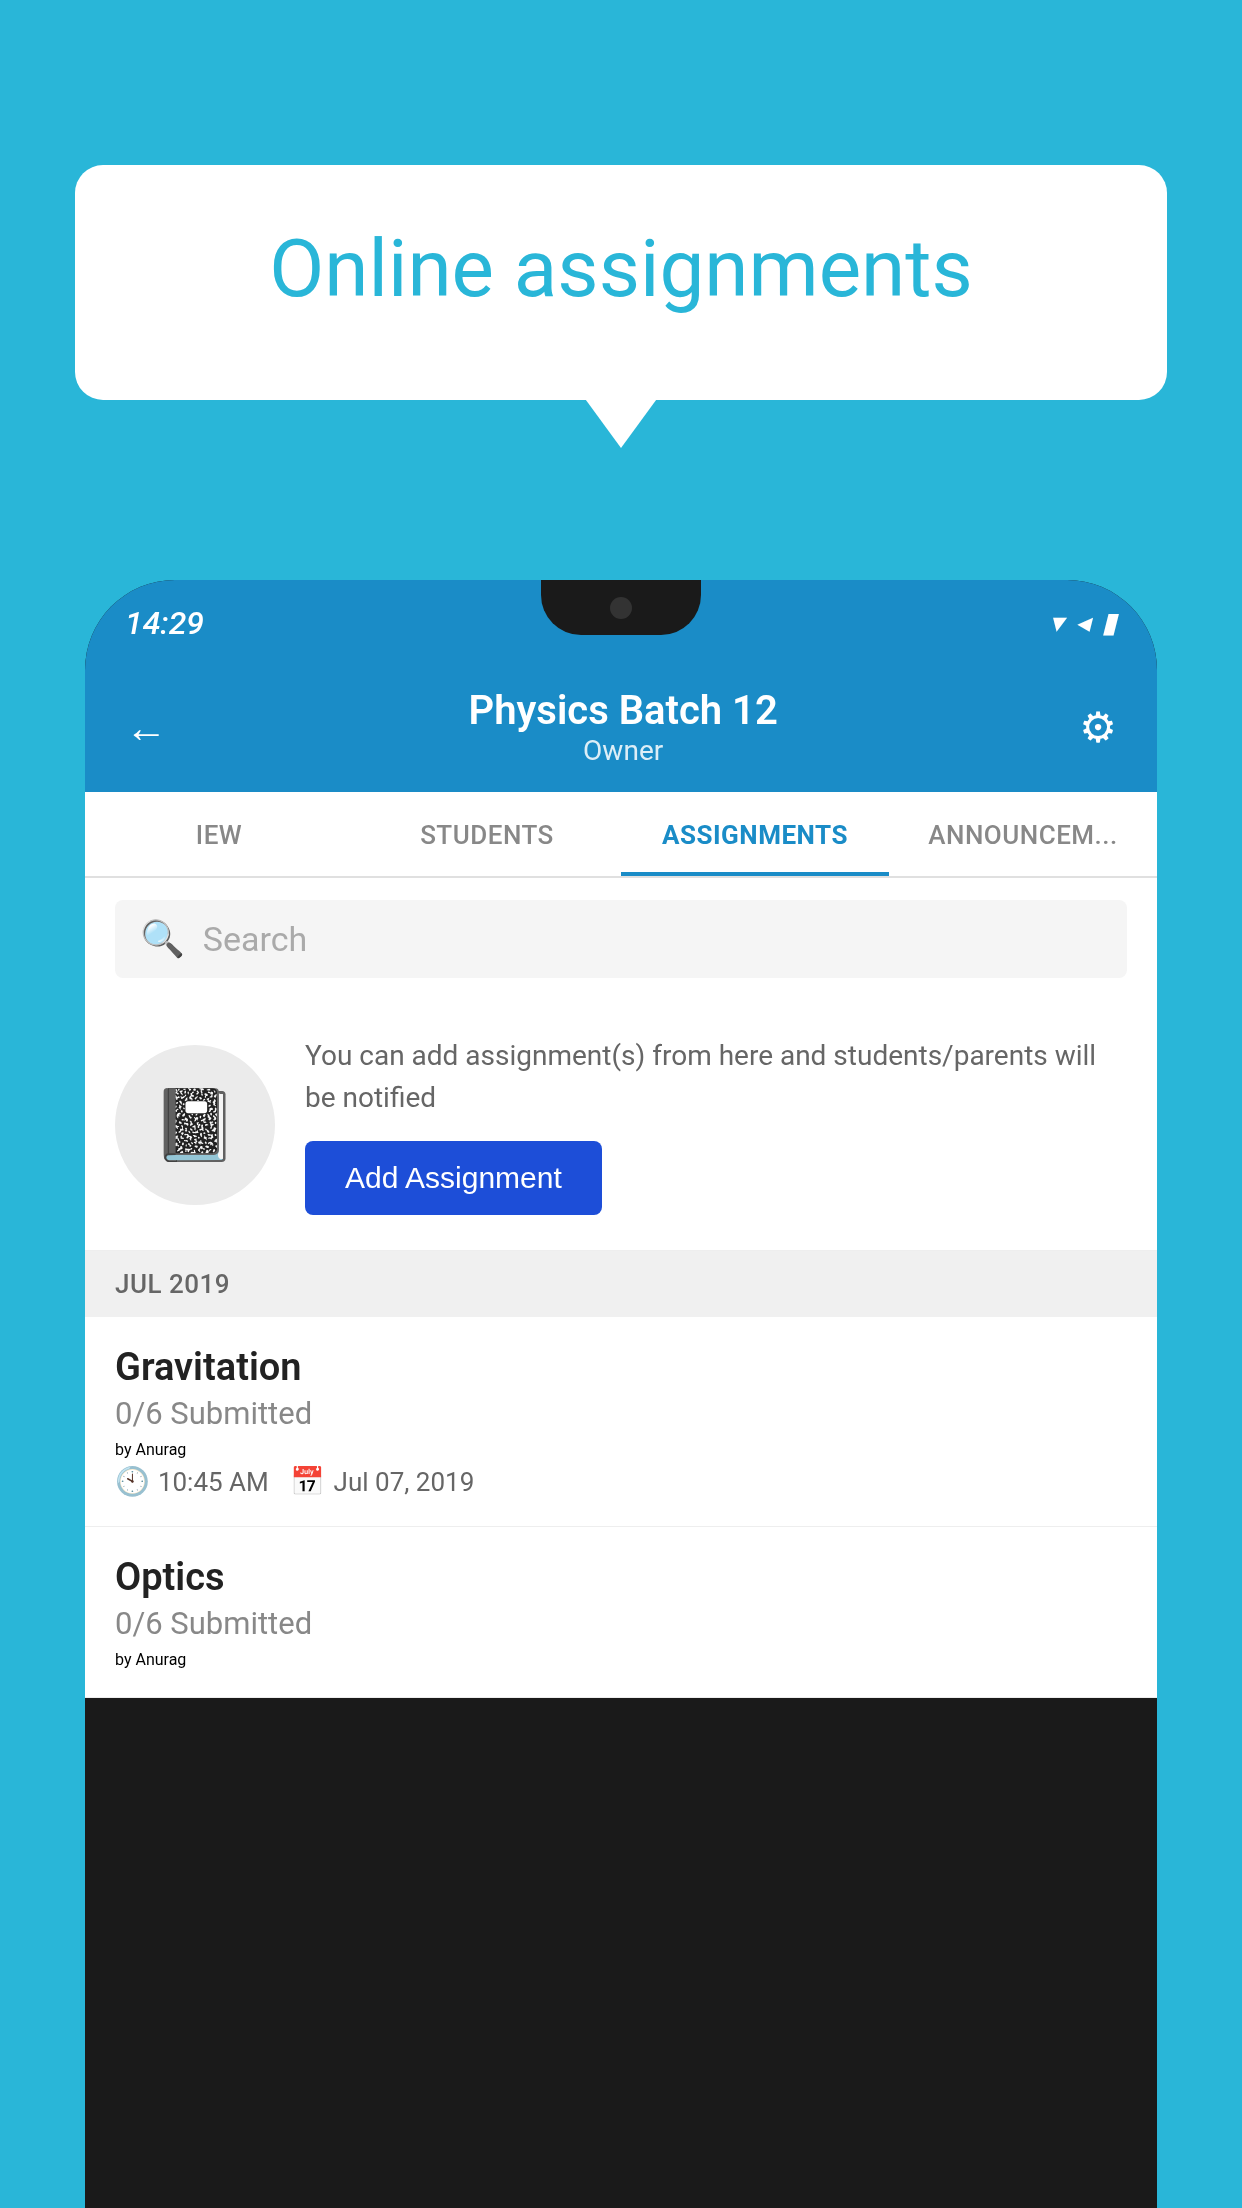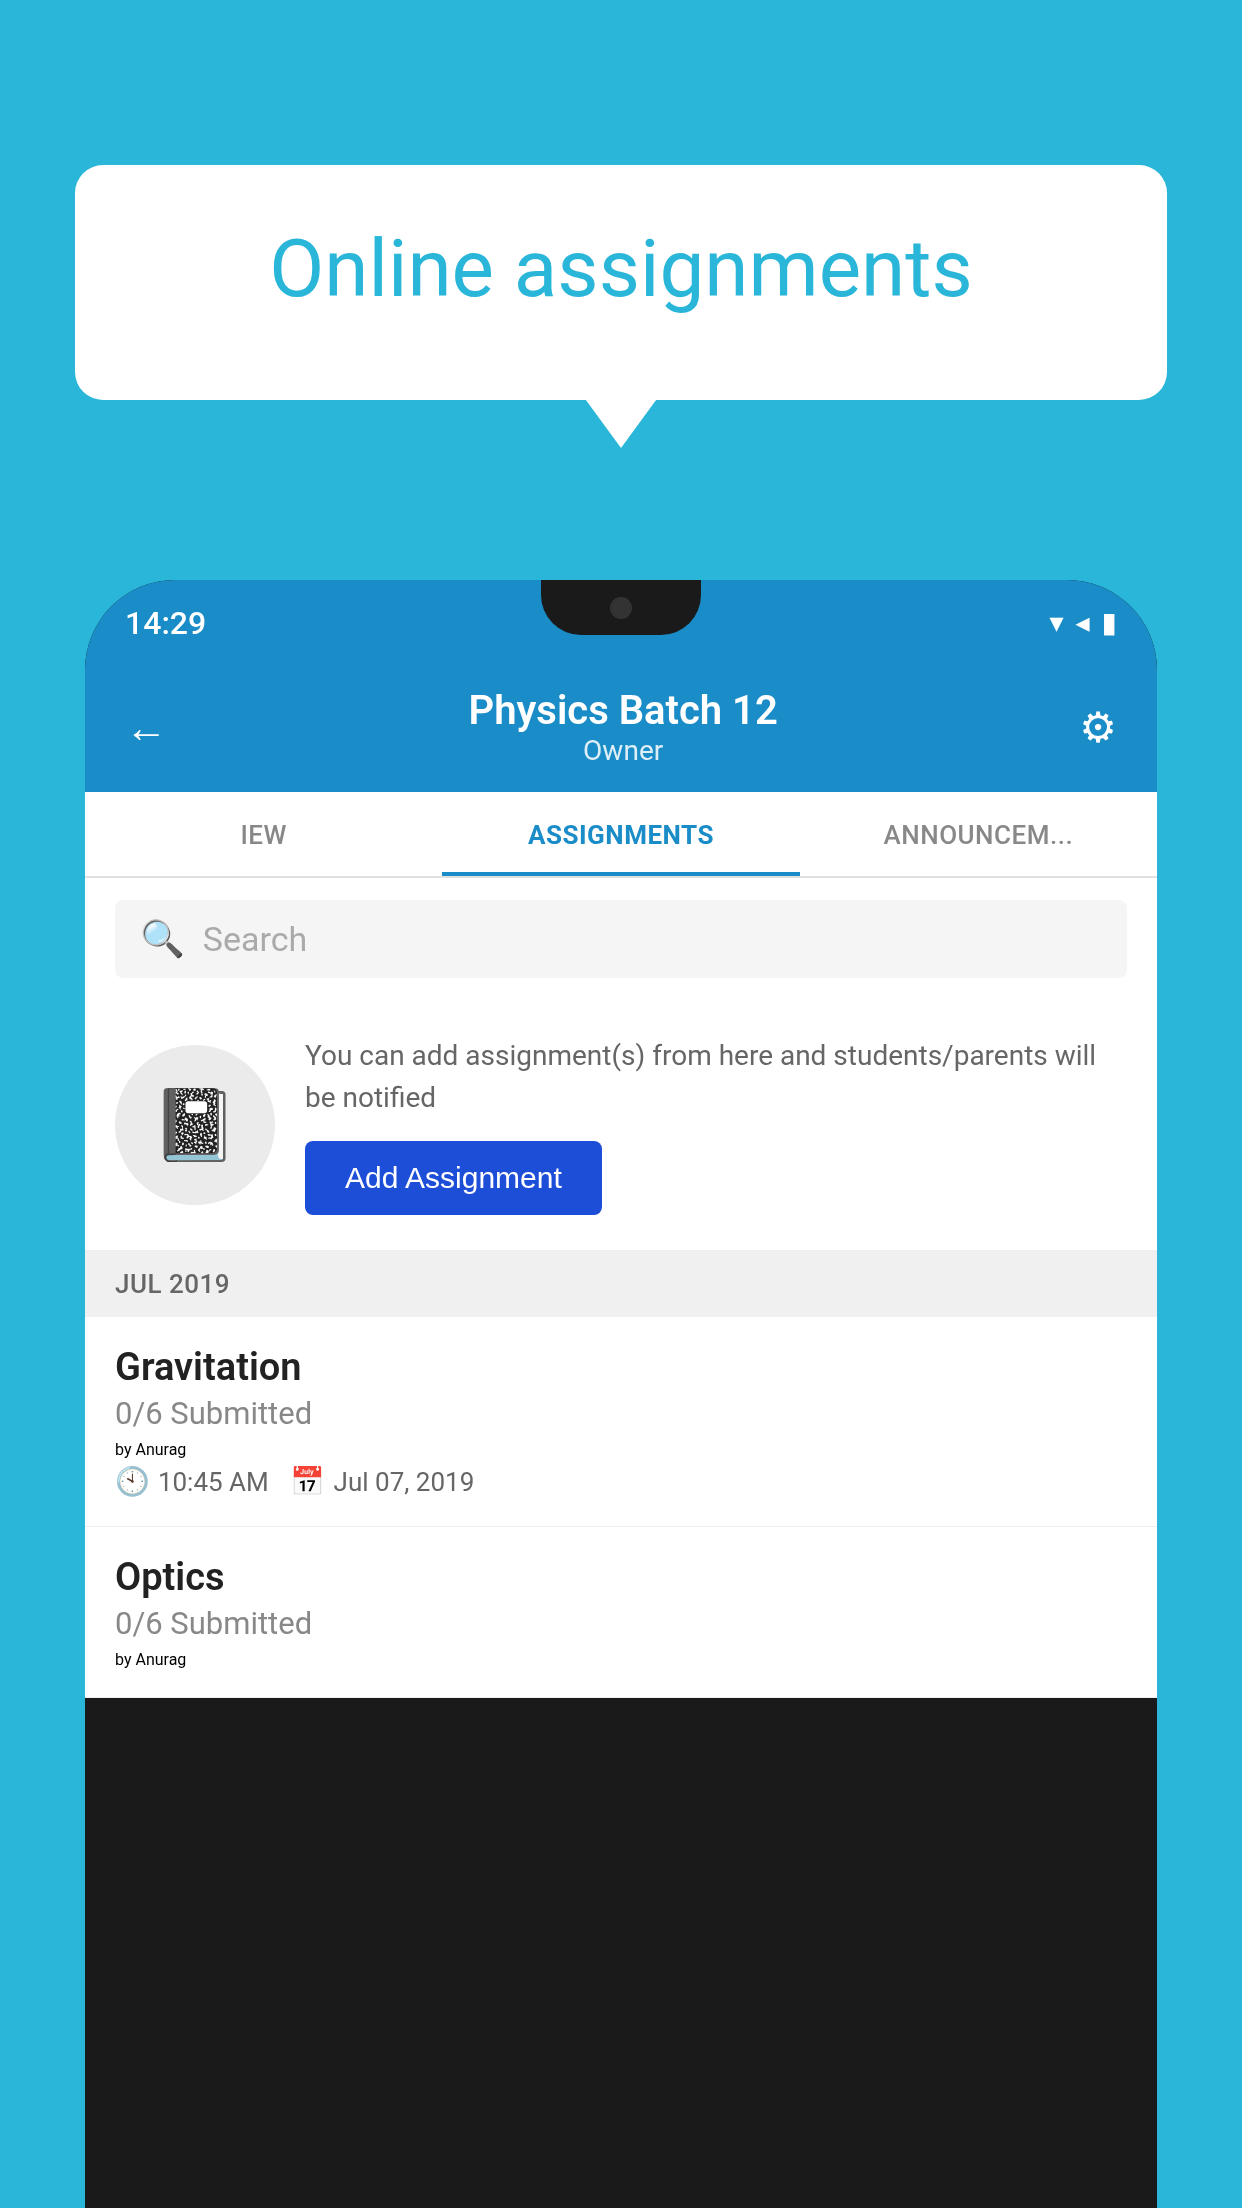--- a/index.html
+++ b/index.html
@@ -62,20 +62,21 @@
 
     
     .phone-status-bar {
       background: #1a8cc7;
       height: 85px;
       display: flex;
       align-items: center;
       justify-content: space-between;
       padding: 0 40px;
       position: relative;
+      font-style: italic;
     }
     .status-time {
       color: white;
       font-size: 32px;
       font-weight: 500;
     }
     .notch {
       position: absolute;
       top: 0;
       left: 50%;
@@ -300,20 +301,21 @@
     <span class="back-arrow">←</span>
     <div class="header-center">
       <div class="header-title">Physics Batch 12</div>
       <div class="header-subtitle">Owner</div>
     </div>
     <span class="settings-icon">⚙</span>
   </div>
 
   <div class="tabs-bar">
     <div class="tab-item">IEW</div>
+    <div class="tab-item">STUDENTS</div>
     <div class="tab-item active">ASSIGNMENTS</div>
     <div class="tab-item">ANNOUNCEM...</div>
   </div>
 
   <div class="search-bar-container">
     <div class="search-bar">
       <span class="search-icon-el">🔍</span>
       <span class="search-placeholder">Search</span>
     </div>
   </div>

